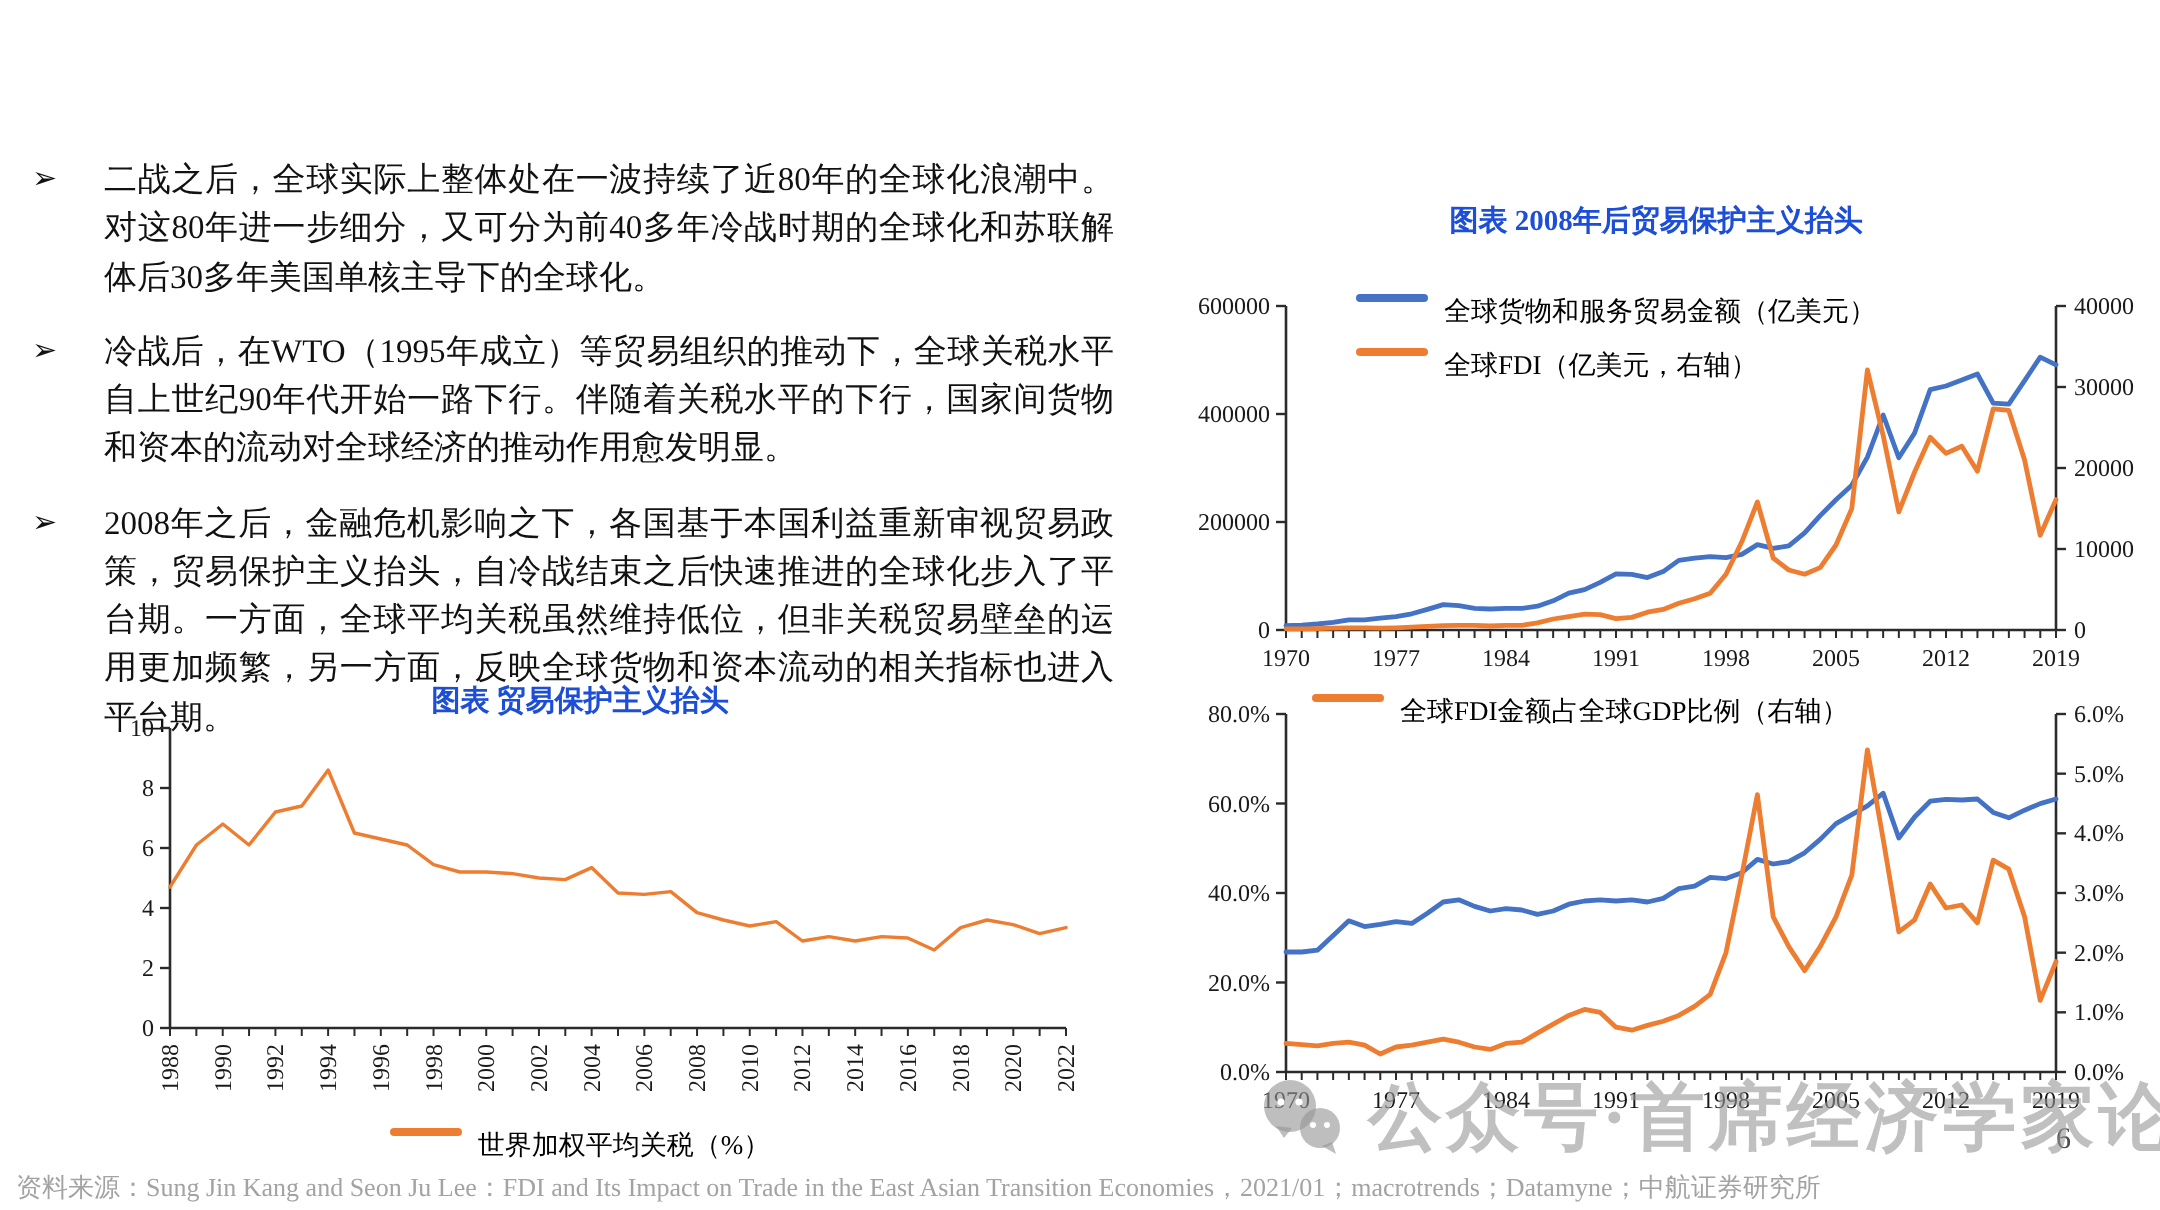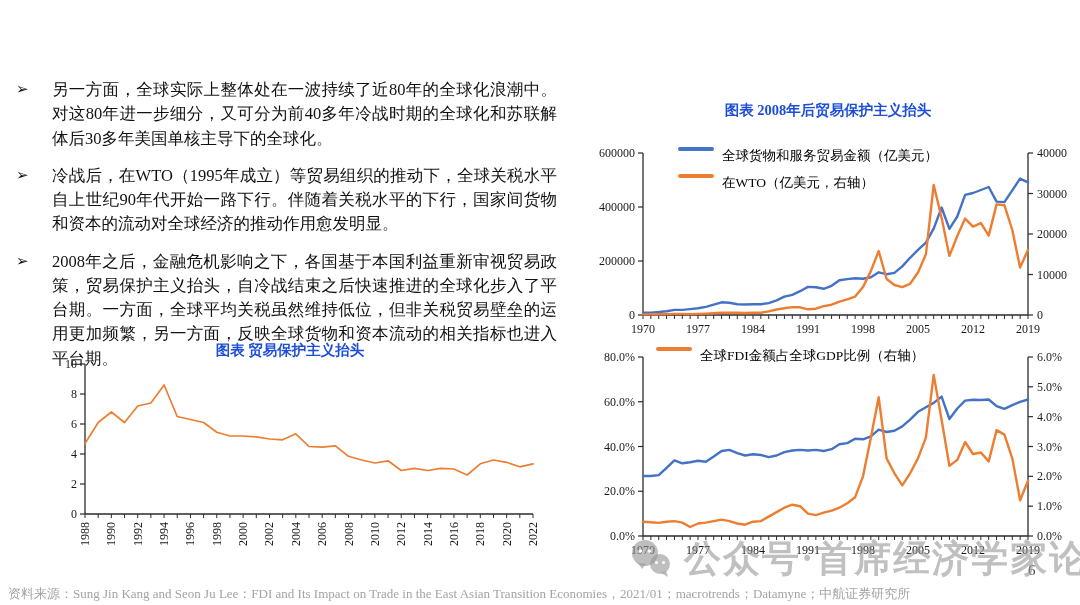--- a/index.html
+++ b/index.html
@@ -40,21 +40,21 @@
 </style>
 </head>
 <body>
 
 <div id="slide">
 
 
   <div class="bullets">
     <div class="bullet">
       <span class="marker">➢</span>
-      <span class="btext">另一方面，全球实际上整体处在一波持续了近80年的全球化浪潮中。对这80年进一步细分，又可分为前40多年冷战时期的全球化和苏联解体后30多年美国单核主导下的全球化。</span>
+      <span class="btext">二战之后，全球实际上整体处在一波持续了近80年的全球化浪潮中。对这80年进一步细分，又可分为前40多年冷战时期的全球化和苏联解体后30多年美国单核主导下的全球化。</span>
     </div>
     <div class="bullet">
       <span class="marker">➢</span>
       <span class="btext">冷战后，在WTO（1995年成立）等贸易组织的推动下，全球关税水平自上世纪90年代开始一路下行。伴随着关税水平的下行，国家间货物和资本的流动对全球经济的推动作用愈发明显。</span>
     </div>
     <div class="bullet">
       <span class="marker">➢</span>
       <span class="btext">2008年之后，金融危机影响之下，各国基于本国利益重新审视贸易政策，贸易保护主义抬头，自冷战结束之后快速推进的全球化步入了平台期。一方面，全球平均关税虽然维持低位，但非关税贸易壁垒的运用更加频繁，另一方面，反映全球货物和资本流动的相关指标也进入平台期。</span>
     </div>
   </div>
@@ -123,20 +123,24 @@
       <text text-anchor="end" font-size="12" fill="#1a1a1a" transform="translate(312.52941176470586,168) rotate(-90)">2008</text>
       <text text-anchor="end" font-size="12" fill="#1a1a1a" transform="translate(338.88235294117646,168) rotate(-90)">2010</text>
       <text text-anchor="end" font-size="12" fill="#1a1a1a" transform="translate(365.2352941176471,168) rotate(-90)">2012</text>
       <text text-anchor="end" font-size="12" fill="#1a1a1a" transform="translate(391.5882352941176,168) rotate(-90)">2014</text>
       <text text-anchor="end" font-size="12" fill="#1a1a1a" transform="translate(417.94117647058823,168) rotate(-90)">2016</text>
       <text text-anchor="end" font-size="12" fill="#1a1a1a" transform="translate(444.29411764705884,168) rotate(-90)">2018</text>
       <text text-anchor="end" font-size="12" fill="#1a1a1a" transform="translate(470.6470588235294,168) rotate(-90)">2020</text>
       <text text-anchor="end" font-size="12" fill="#1a1a1a" transform="translate(497,168) rotate(-90)">2022</text>
       <polyline points="45.0,89.5 58.2,68.5 71.4,58.0 84.5,68.5 97.7,52.0 110.9,49.0 124.1,31.0 137.2,62.5 150.4,65.5 163.6,68.5 176.8,78.3 189.9,82.0 203.1,82.0 216.3,82.8 229.5,85.0 242.6,85.8 255.8,79.8 269.0,92.5 282.2,93.2 295.4,91.8 308.5,102.3 321.7,106.0 334.9,109.0 348.1,106.8 361.2,116.5 374.4,114.3 387.6,116.5 400.8,114.3 413.9,115.0 427.1,121.0 440.3,109.8 453.5,106.0 466.6,108.3 479.8,112.8 493.0,109.8" fill="none" stroke="#ED7D31" stroke-width="1.7" stroke-linejoin="round" stroke-linecap="round"></polyline>
     </svg>
+  <div class="legend" id="tariff-legend">
+    <span class="sw" style="background: rgb(237, 125, 49);"></span>
+    <span>世界加权平均关税（%）</span>
+  </div>
 
   <div class="chart-title" id="trade-title">图表  2008年后贸易保护主义抬头</div>
   <svg id="trade-svg" width="495" height="230">
       <line x1="58" y1="38" x2="58" y2="200" stroke="#2b2b2b" stroke-width="1.3"></line>
       <line x1="58" y1="200" x2="443" y2="200" stroke="#2b2b2b" stroke-width="1.3"></line>
       <line x1="443" y1="38" x2="443" y2="200" stroke="#2b2b2b" stroke-width="1.3"></line>
       <line x1="58" y1="200" x2="53" y2="200" stroke="#2b2b2b" stroke-width="1.2"></line>
       <text x="50" y="204" text-anchor="end" font-size="12" fill="#1a1a1a">0</text>
       <line x1="58" y1="146" x2="53" y2="146" stroke="#2b2b2b" stroke-width="1.2"></line>
       <text x="50" y="150" text-anchor="end" font-size="12" fill="#1a1a1a">200000</text>
@@ -215,21 +219,21 @@
       <polyline points="58.0,197.8 65.9,197.6 73.7,197.0 81.6,196.2 89.4,194.9 97.3,194.9 105.1,194.1 113.0,193.3 120.9,191.9 128.7,189.7 136.6,187.3 144.4,187.8 152.3,189.2 160.1,189.5 168.0,189.2 175.9,189.2 183.7,188.1 191.6,185.4 199.4,181.6 207.3,179.8 215.1,176.2 223.0,171.9 230.9,172.2 238.7,173.8 246.6,170.8 254.4,165.2 262.3,164.1 270.1,163.3 278.0,163.8 285.9,162.2 293.7,157.3 301.6,159.2 309.4,157.9 317.3,151.4 325.1,142.8 333.0,134.9 340.9,127.6 348.7,113.6 356.6,92.5 364.4,113.9 372.3,101.5 380.1,79.8 388.0,78.0 395.9,75.0 403.7,72.0 411.6,86.6 419.4,87.1 427.3,75.3 435.1,63.6 443.0,67.4" fill="none" stroke="#4472C4" stroke-width="2.4" stroke-linejoin="round" stroke-linecap="round"></polyline>
       <polyline points="58.0,199.4 65.9,199.4 73.7,199.3 81.6,199.1 89.4,198.9 97.3,198.9 105.1,199.1 113.0,198.9 120.9,198.6 128.7,198.2 136.6,197.8 144.4,197.7 152.3,197.7 160.1,198.0 168.0,197.7 175.9,197.7 183.7,196.4 191.6,194.5 199.4,193.3 207.3,192.1 215.1,192.3 223.0,194.3 230.9,193.7 238.7,191.1 246.6,189.7 254.4,186.6 262.3,184.4 270.1,181.6 278.0,172.1 285.9,155.9 293.7,136.0 301.6,164.0 309.4,170.0 317.3,172.1 325.1,168.8 333.0,157.5 340.9,139.3 348.7,70.0 356.6,102.8 364.4,140.9 372.3,121.0 380.1,103.6 388.0,111.7 395.9,108.1 403.7,120.6 411.6,89.4 419.4,90.2 427.3,115.0 435.1,152.6 443.0,134.8" fill="none" stroke="#ED7D31" stroke-width="2.4" stroke-linejoin="round" stroke-linecap="round"></polyline>
     </svg>
   <div class="legend-stack" id="trade-legend">
     <div class="legend">
       <span class="sw" style="background: rgb(68, 114, 196);"></span>
       <span>全球货物和服务贸易金额（亿美元）</span>
     </div>
     <div class="legend">
       <span class="sw" style="background: rgb(237, 125, 49);"></span>
-      <span>在WTO（亿美元，右轴）</span>
+      <span>全球FDI（亿美元，右轴）</span>
     </div>
   </div>
 
   <svg id="ratio-svg" width="495" height="225">
       <line x1="58" y1="12" x2="58" y2="191" stroke="#2b2b2b" stroke-width="1.3"></line>
       <line x1="58" y1="191" x2="443" y2="191" stroke="#2b2b2b" stroke-width="1.3"></line>
       <line x1="443" y1="12" x2="443" y2="191" stroke="#2b2b2b" stroke-width="1.3"></line>
       <line x1="58" y1="191" x2="53" y2="191" stroke="#2b2b2b" stroke-width="1.2"></line>
       <text x="50" y="195" text-anchor="end" font-size="12" fill="#1a1a1a">0.0%</text>
       <line x1="58" y1="146.25" x2="53" y2="146.25" stroke="#2b2b2b" stroke-width="1.2"></line>

